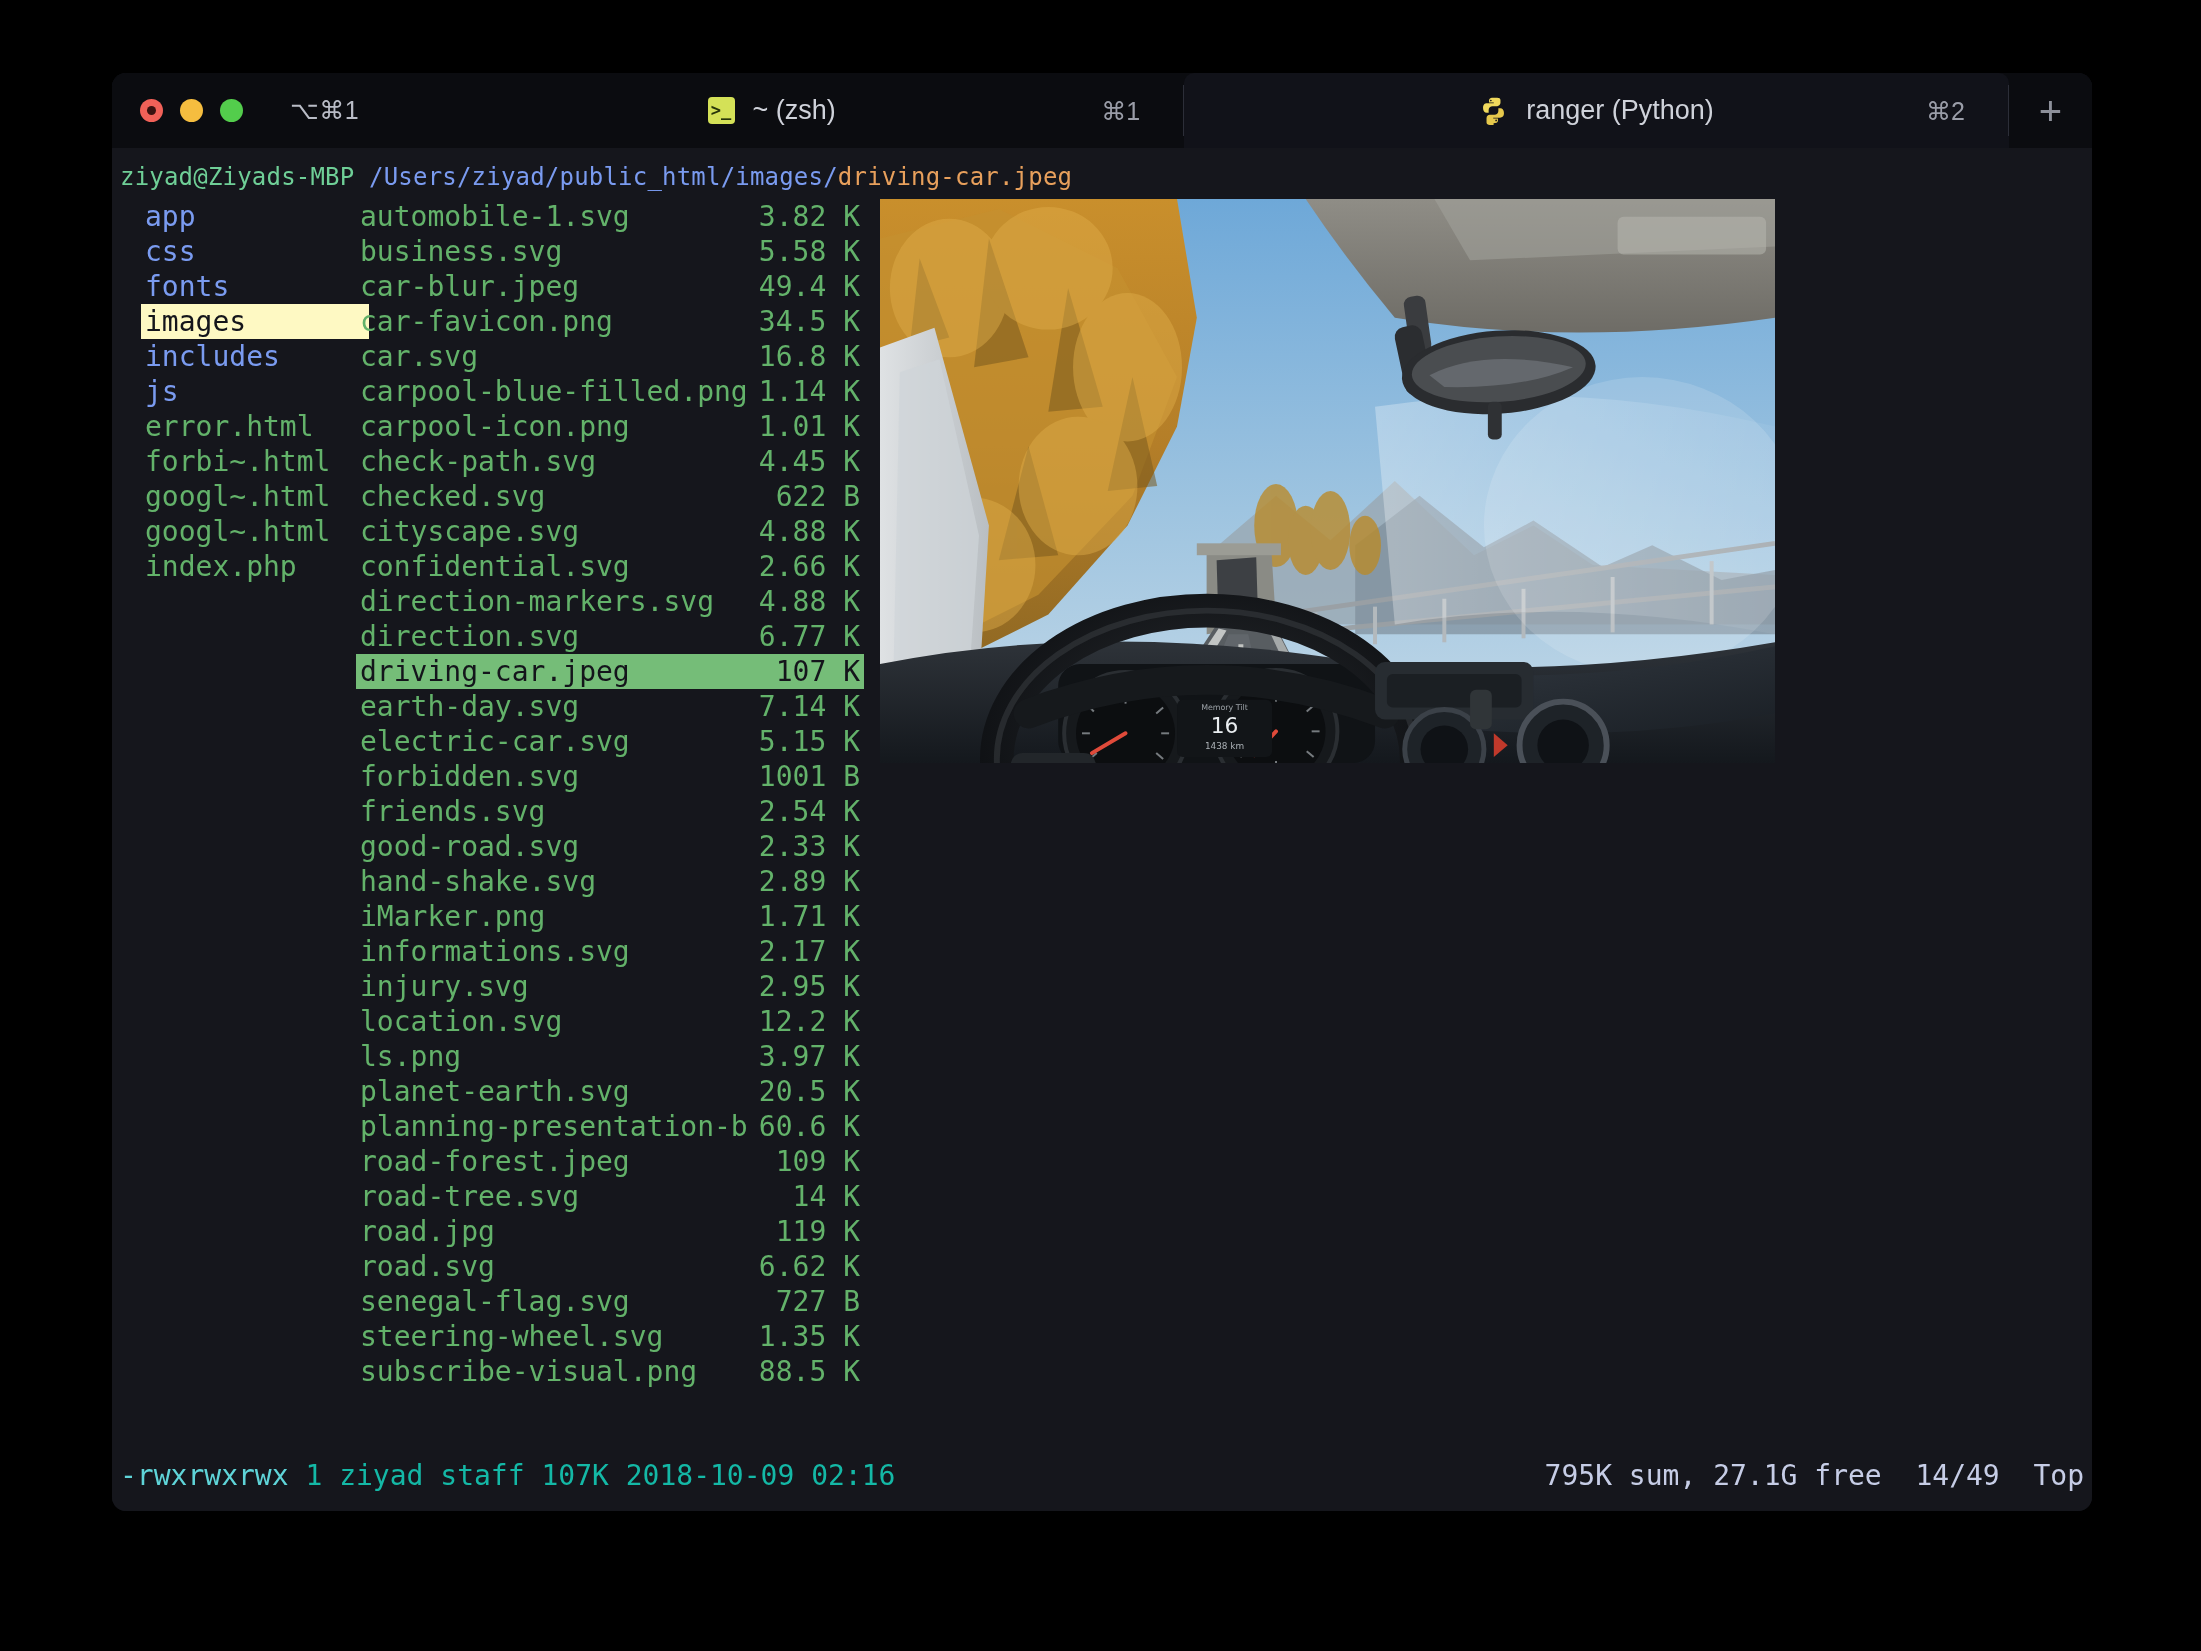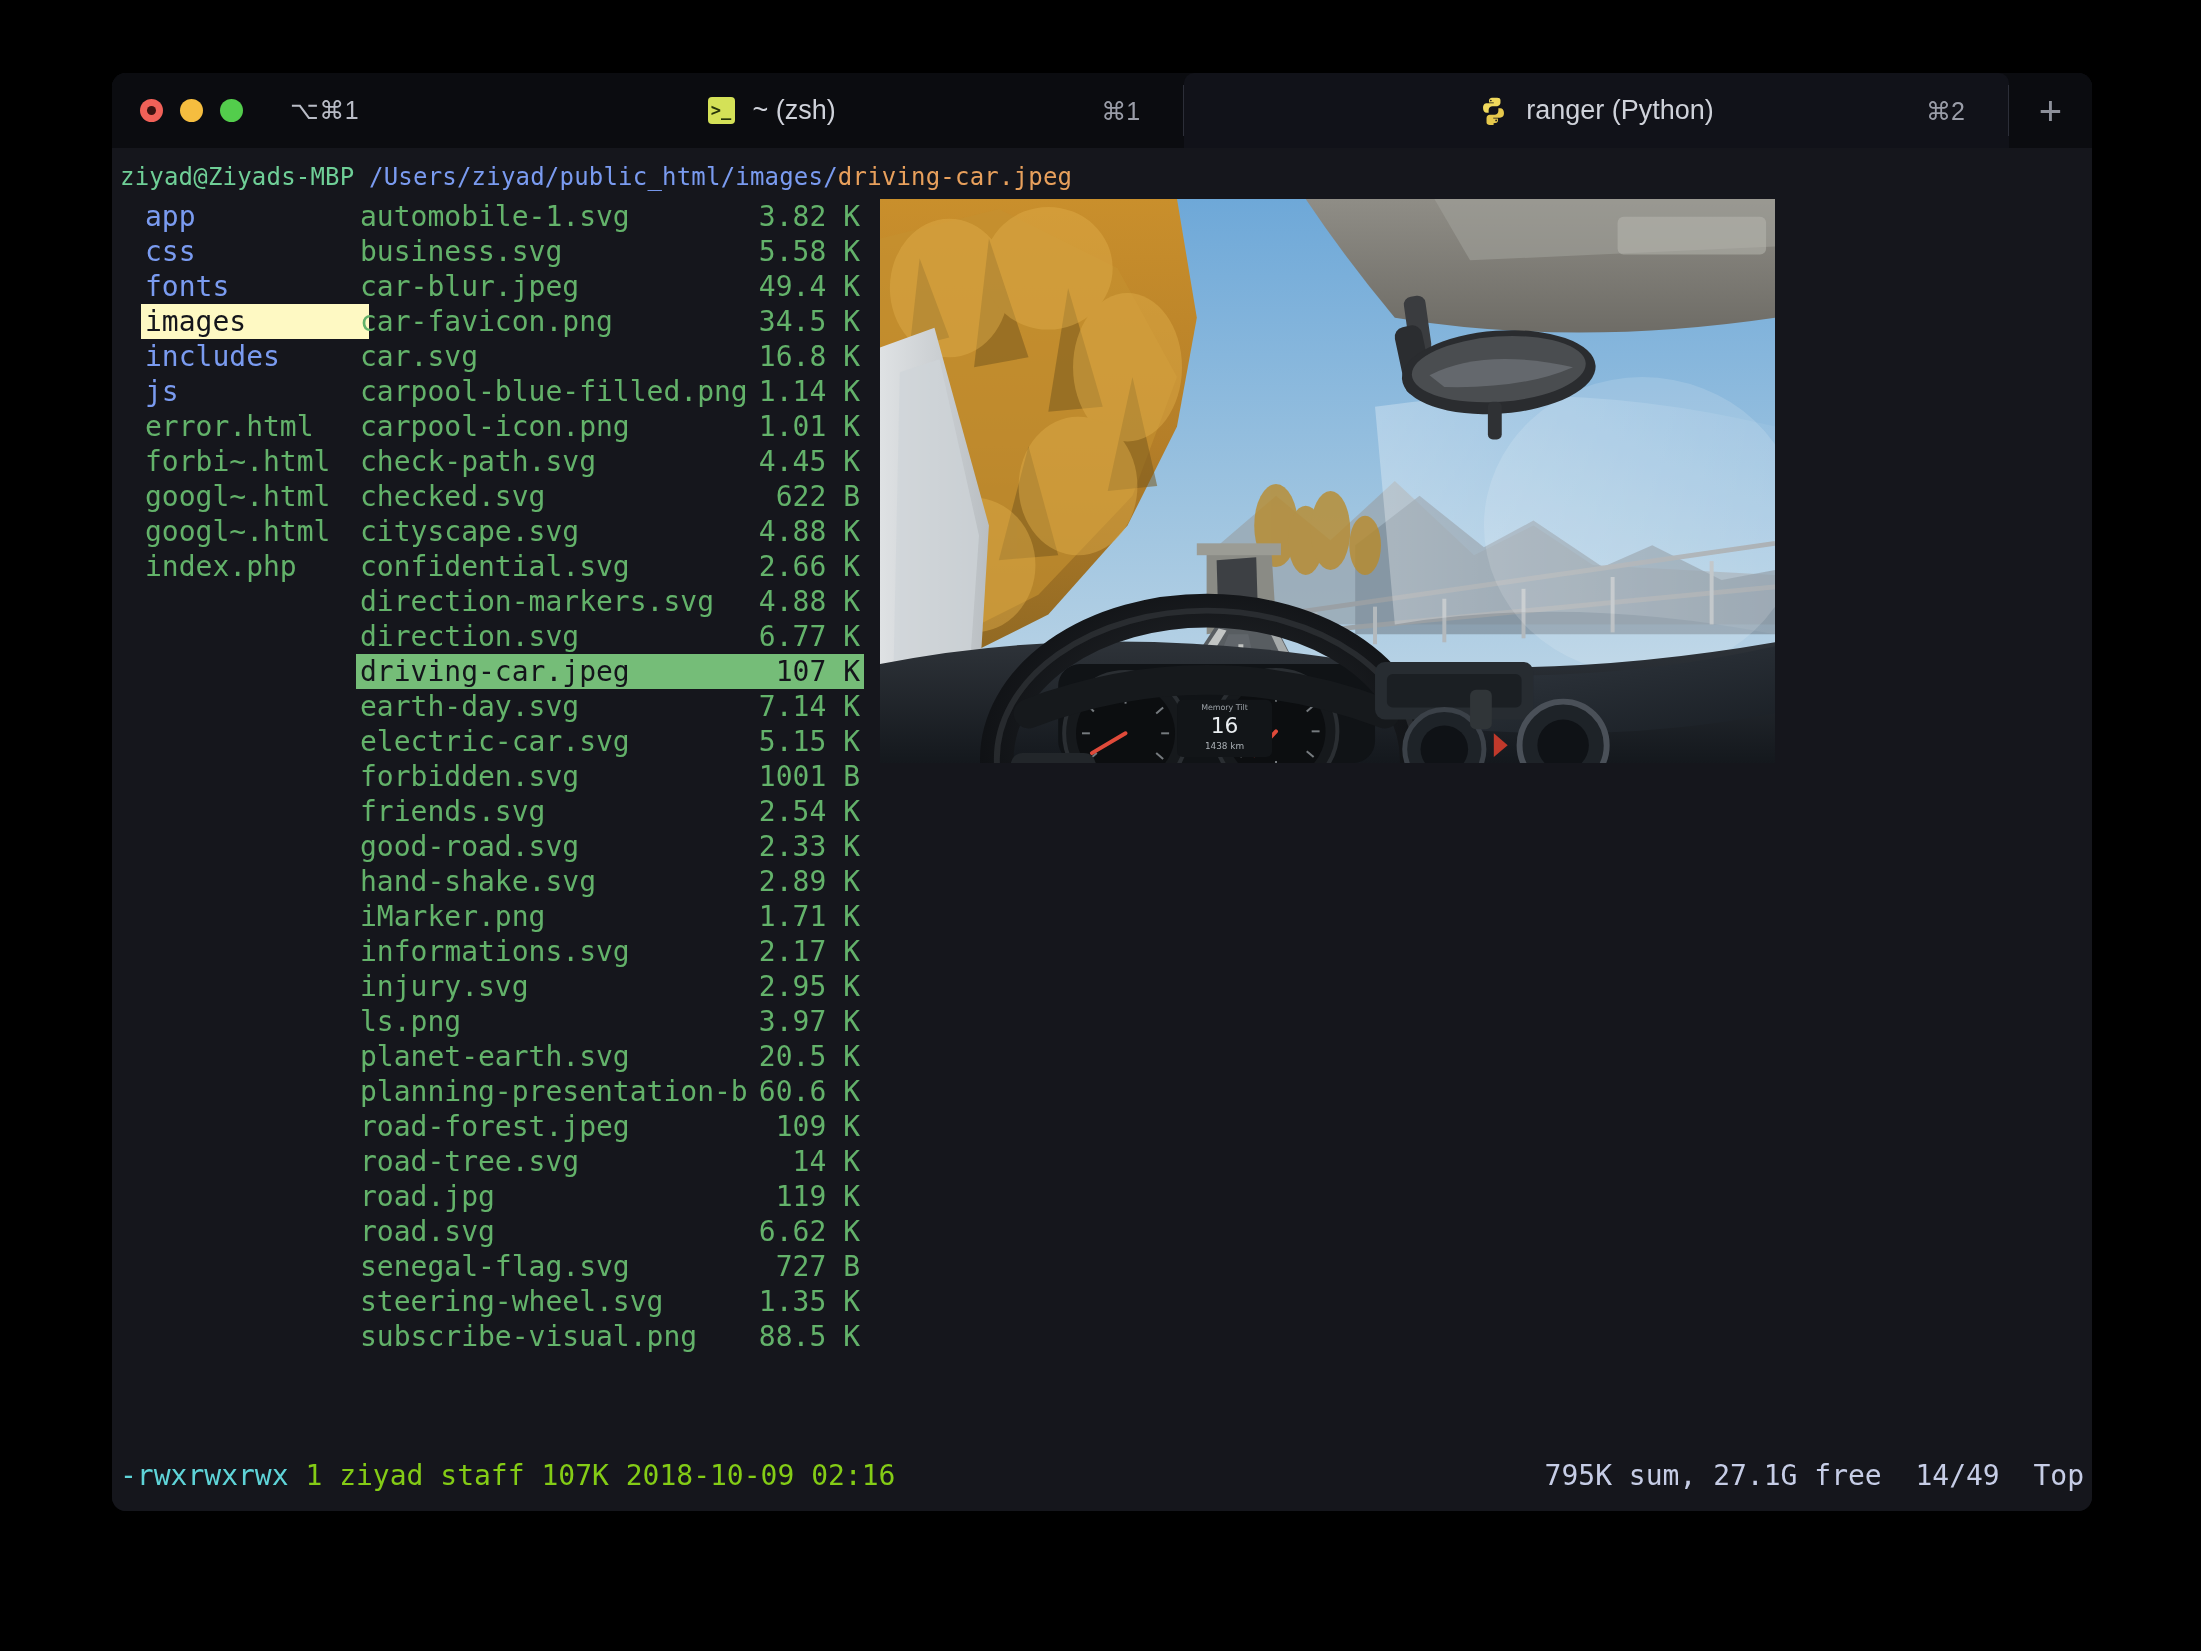--- a/index.html
+++ b/index.html
@@ -252,21 +252,21 @@
     justify-content: space-between;
     padding: 0 8px;
     font-family: "DejaVu Sans Mono", monospace;
     font-size: 28px;
     white-space: pre;
     box-sizing: border-box;
   }
   #status-left  { display: flex; }
   #status-right { display: flex; }
   .s-perm  { color: #5fd4d8; }
-  .s-meta  { color: #84cc16; }
+  .s-meta  { color: #14b8a6; }
   .s-info  { color: #c6cde6; }
 </style>
 </head>
 <body>
 
 <div id="terminal-window">
 
   <div id="tabbar">
 
     <div id="traffic-lights">
@@ -340,20 +340,21 @@
           <div class="row sel-file"><span class="name">driving-car.jpeg</span><span class="size">107 K</span></div>
           <div class="row"><span class="name t-file">earth-day.svg</span><span class="size t-file">7.14 K</span></div>
           <div class="row"><span class="name t-file">electric-car.svg</span><span class="size t-file">5.15 K</span></div>
           <div class="row"><span class="name t-file">forbidden.svg</span><span class="size t-file">1001 B</span></div>
           <div class="row"><span class="name t-file">friends.svg</span><span class="size t-file">2.54 K</span></div>
           <div class="row"><span class="name t-file">good-road.svg</span><span class="size t-file">2.33 K</span></div>
           <div class="row"><span class="name t-file">hand-shake.svg</span><span class="size t-file">2.89 K</span></div>
           <div class="row"><span class="name t-file">iMarker.png</span><span class="size t-file">1.71 K</span></div>
           <div class="row"><span class="name t-file">informations.svg</span><span class="size t-file">2.17 K</span></div>
           <div class="row"><span class="name t-file">injury.svg</span><span class="size t-file">2.95 K</span></div>
+          <div class="row"><span class="name t-file">location.svg</span><span class="size t-file">12.2 K</span></div>
           <div class="row"><span class="name t-file">ls.png</span><span class="size t-file">3.97 K</span></div>
           <div class="row"><span class="name t-file">planet-earth.svg</span><span class="size t-file">20.5 K</span></div>
           <div class="row"><span class="name t-file">planning-presentation-bann~.png</span><span class="size t-file">60.6 K</span></div>
           <div class="row"><span class="name t-file">road-forest.jpeg</span><span class="size t-file">109 K</span></div>
           <div class="row"><span class="name t-file">road-tree.svg</span><span class="size t-file">14 K</span></div>
           <div class="row"><span class="name t-file">road.jpg</span><span class="size t-file">119 K</span></div>
           <div class="row"><span class="name t-file">road.svg</span><span class="size t-file">6.62 K</span></div>
           <div class="row"><span class="name t-file">senegal-flag.svg</span><span class="size t-file">727 B</span></div>
           <div class="row"><span class="name t-file">steering-wheel.svg</span><span class="size t-file">1.35 K</span></div>
           <div class="row"><span class="name t-file">subscribe-visual.png</span><span class="size t-file">88.5 K</span></div>

